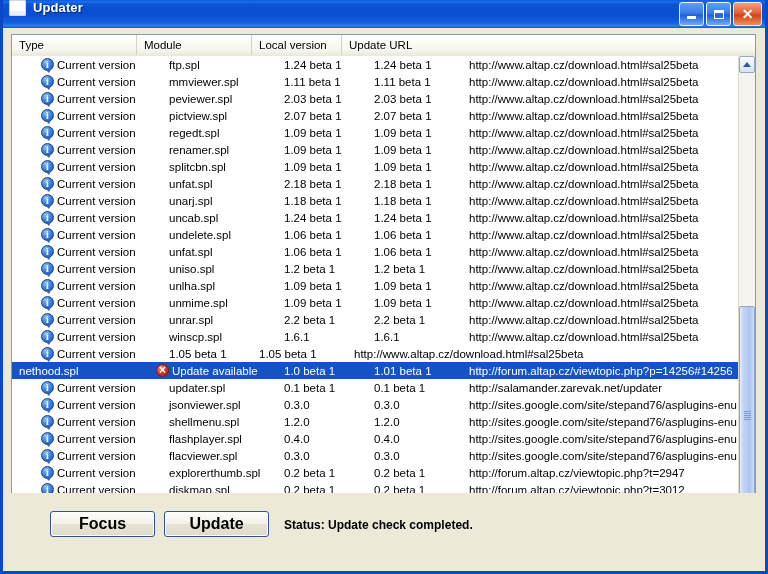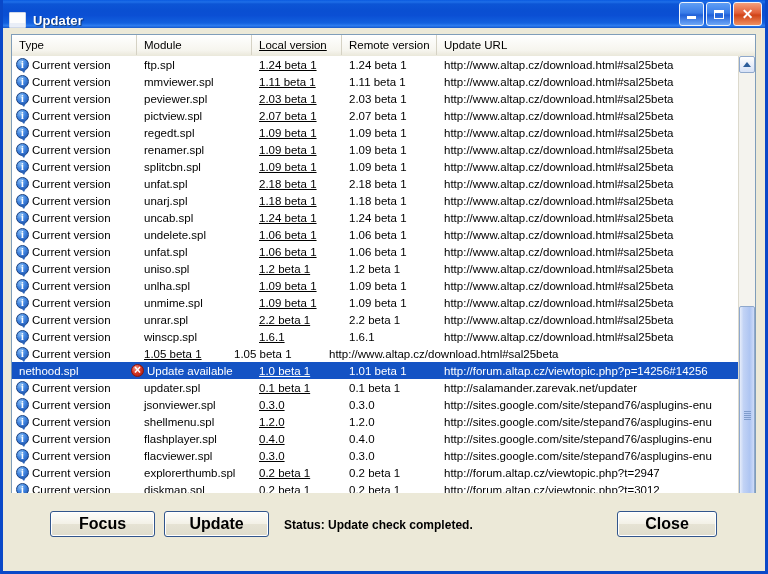--- a/index.html
+++ b/index.html
@@ -15,21 +15,21 @@
     border:3px solid #0a48c8;
     border-top:none;
     border-radius:0 0 3px 3px;
   }
   
   .titlebar{
     height:28px;
     background:linear-gradient(to bottom,
       #0a5ae0 0%, #1f6fe8 7%, #0c55d6 14%, #0a4fd2 38%,
       #0b4fd4 55%, #1260de 82%, #2e7df0 92%, #1457c9 100%);
-    display:flex;align-items:flex-end;
+    display:flex;align-items:flex-start;
     position:relative;
     padding-left:6px;
     border-top-left-radius:0;
   }
   .titlebar-icon{
     width:15px;height:14px;background:#fdfdfd;
     border:1px solid #cfd8e8;border-radius:1px;
     margin-right:7px;flex:none;
     box-shadow:inset 0 -4px 0 #e9eef7;
   }
@@ -86,38 +86,38 @@
     font-size:11.5px;color:#000;
     display:flex;align-items:center;
     padding-left:7px;
     border-right:1px solid #d5d2c4;
     height:20px;
     white-space:nowrap;overflow:hidden;
   }
   .hcell:last-child{border-right:none;}
   .c-type{width:125px;}
   .c-mod{width:115px;}
-  .c-loc{width:90px;text-decoration:underline;}
+  .c-loc{width:90px;}
   .c-rem{width:95px;}
   .c-url{flex:1;}
   .rows{
     position:absolute;left:0;right:17px;top:21px;bottom:0;
     overflow:hidden;background:#fff;
   }
   .row{
     display:flex;height:17px;align-items:center;
     font-size:11.5px;color:#000;
     white-space:nowrap;
   }
   .row.selected{background:#1453c4;color:#ffffff;}
   .cell{
     box-sizing:border-box;overflow:hidden;white-space:nowrap;
     display:flex;align-items:center;height:17px;
   }
-  .cell.c-type{padding-left:4px;}
+  .cell.c-type{padding-left:4px;margin-left:25px;}
   .cell.c-mod,.cell.c-loc,.cell.c-rem{padding-left:7px;}
   .cell.c-url{padding-left:7px;}
   
   .ic{
     width:13px;height:13px;flex:none;margin-right:3px;
     position:relative;display:inline-block;
   }
   .ic-info{
     border-radius:50%;
     background:radial-gradient(circle at 35% 28%,#8fc2f5 0%,#3f84e0 45%,#1b4ea8 100%);
@@ -219,21 +219,20 @@
   </div>
 
   <div class="client">
 
     <div class="listview">
 
       <div class="header-row">
         <div class="hcell c-type">Type</div>
         <div class="hcell c-mod">Module</div>
         <div class="hcell c-loc">Local version</div>
-        <div class="hcell c-rem">Remote version</div>
         <div class="hcell c-url">Update URL</div>
       </div>
 
       <div class="rows" id="rows-container">
           <div class="row">
             <div class="cell c-type">
               <span class="ic ic-info"></span>
               <span>Current version</span>
             </div>
             <div class="cell c-mod">ftp.spl</div>
@@ -512,17 +511,16 @@
         <div class="sb-btn sb-down">
           <div class="arr arr-down"></div>
         </div>
       </div>
     </div>
 
     <div class="bottombar">
       <div class="btn btn-focus">Focus</div>
       <div class="btn btn-update">Update</div>
       <div class="status">Status: Update check completed.</div>
-      <div class="btn btn-close">Close</div>
     </div>
 
   </div>
 </div>
 
 </body></html>

